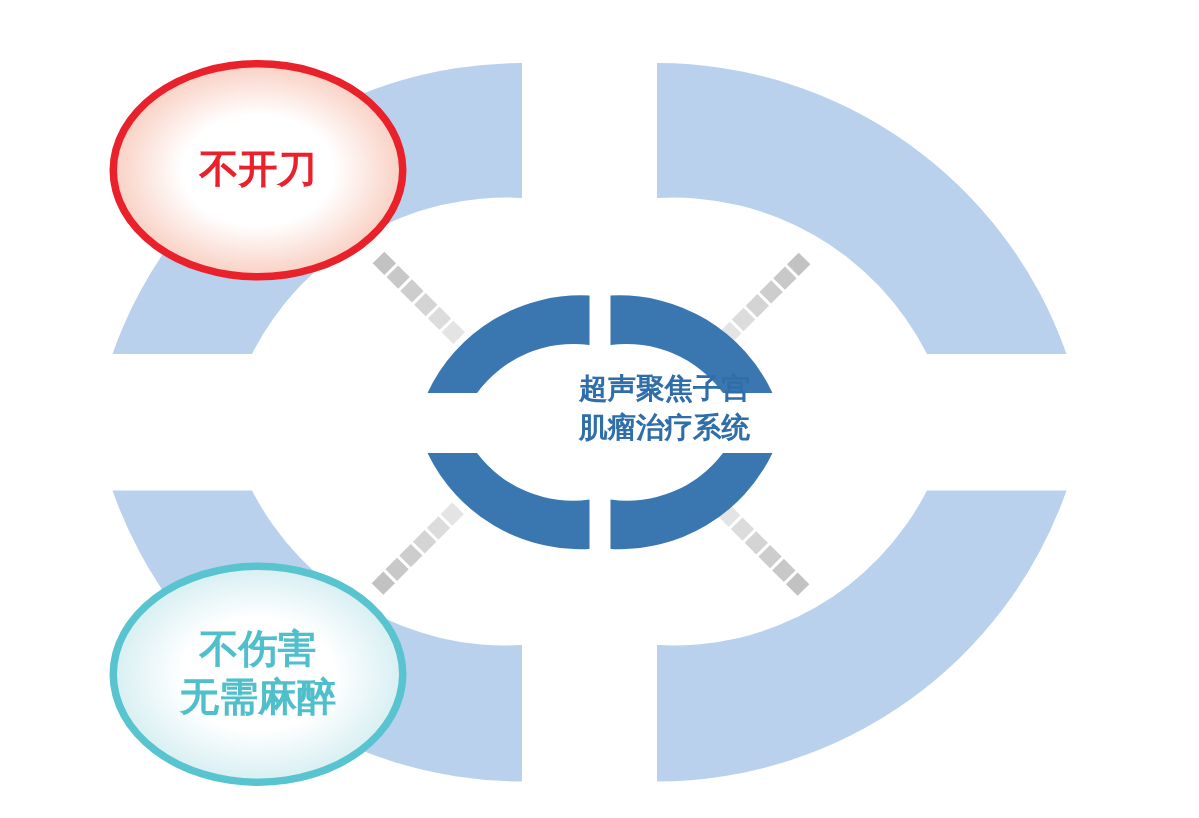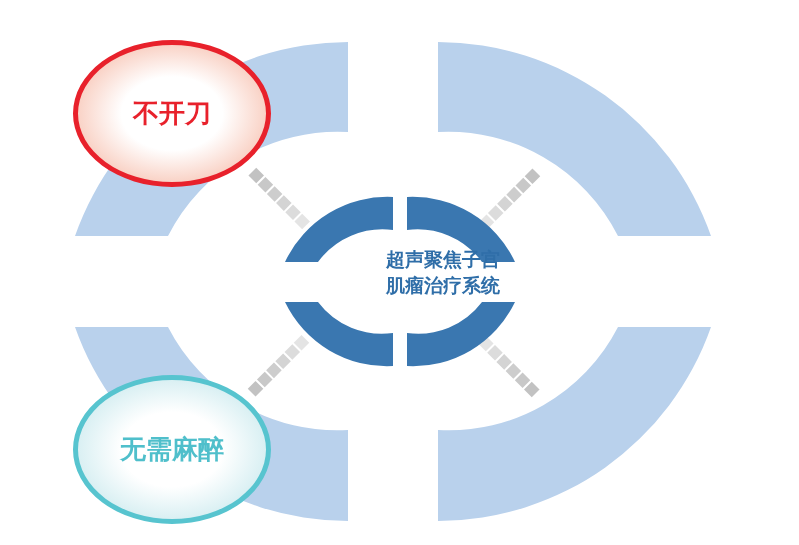--- a/index.html
+++ b/index.html
@@ -106,16 +106,17 @@
     <span style="display:block">肌瘤治疗系统</span>
   </div>
 
   
   <div class="node" style="left:73px; top:40px; width:198px; height:147px; border:5px solid #e8212b; background: radial-gradient(ellipse at center, #ffffff 38%, #f4ab94 100%); color:#e8212b; font-size:26px;justify-content:center;">
     <span>不开刀</span>
   </div>
 
 
   <div class="node" style="left:73px; top:375px; width:198px; height:149px; border:5px solid #57c4cf; background: radial-gradient(ellipse at center, #ffffff 38%, #b8e2e8 100%); color:#4fbfcb; font-size:26px;">
+    <span>不伤害</span>
     <span>无需麻醉</span>
   </div>
 
 </div>
 
 </body></html>

